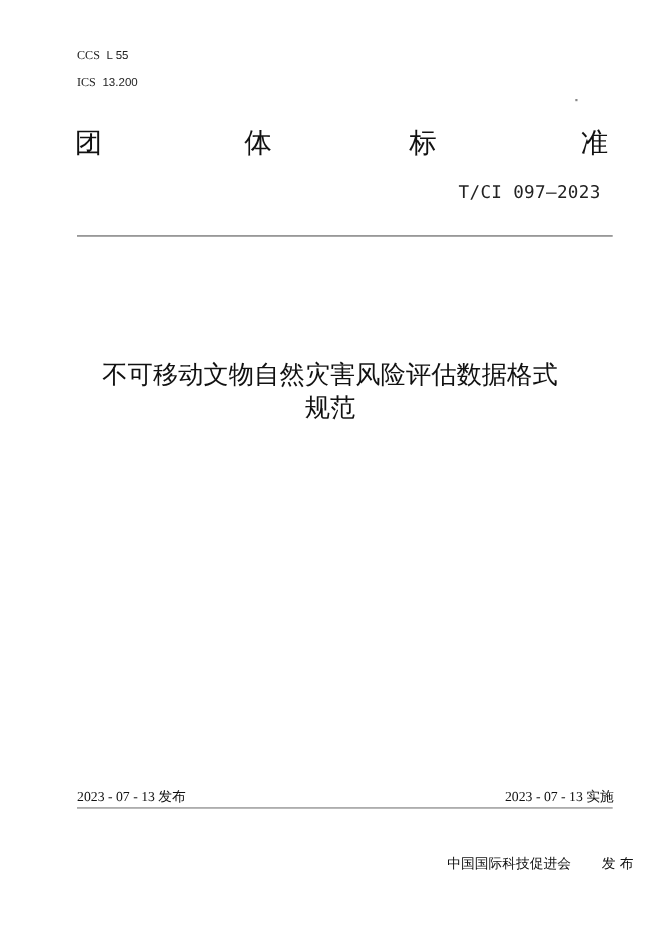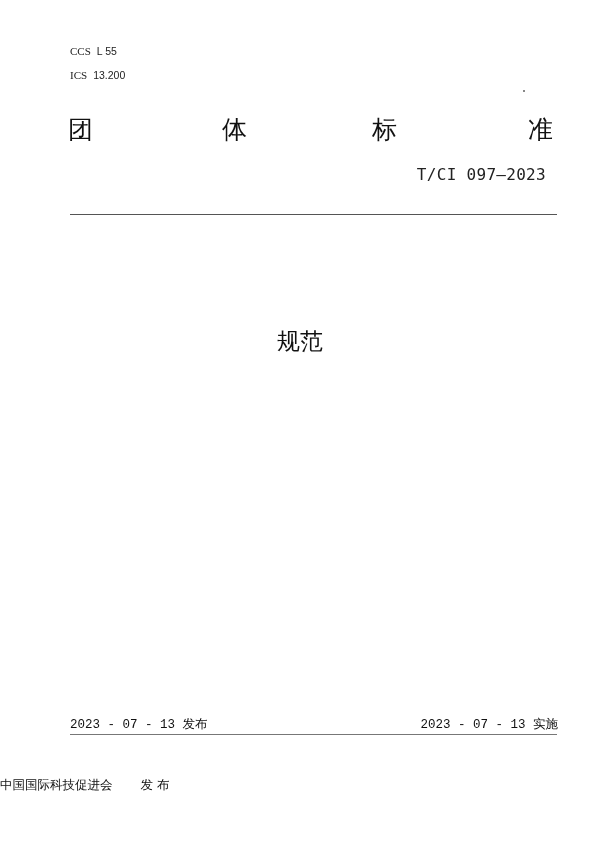--- a/index.html
+++ b/index.html
@@ -14,24 +14,24 @@
   #c1 { left: 68px; }
   #c2 { left: 222px; }
   #c3 { left: 372px; }
   #c4 { left: 528px; }
   #std-no { top: 165px; right: 54px; font-family: "DejaVu Sans Mono", monospace; font-size: 16px; letter-spacing: 0.3px; color: #222; }
   .rule { left: 70px; width: 487px; height: 1px; background: #555; }
   #rule-top { top: 214px; }
   #rule-bottom { top: 734px; background: #777; }
   #title-cn { top: 326px; left: 0; width: 600px; text-align: center; font-family: "DejaVu Sans", sans-serif; font-size: 23px; line-height: 30px; color: #111; }
   #title-en { top: 412px; left: 0; width: 600px; text-align: center; font-family: "Liberation Serif", serif; font-size: 14px; line-height: 18px; color: #111; }
-  .date { top: 716px; font-family: Liberation Mono, monospace; font-size: 12.5px; color: #111; }
+  .date { top: 716px; font-family: Liberation Serif, serif; font-size: 12.5px; color: #111; }
   #date-pub { left: 70px; }
   #date-impl { right: 42px; }
-  #publisher { top: 777px; left: 0; width: 576px; text-align: left; font-family: "DejaVu Sans", sans-serif; font-size: 12.5px; color: #111; }
+  #publisher { top: 777px; left: 0; width: 576px; text-align: right; font-family: "DejaVu Sans", sans-serif; font-size: 12.5px; color: #111; }
   #publisher .gap { display: inline-block; width: 28px; }
 </style>
 </head>
 <body>
 
 <div class="abs meta" id="ics">
   <span>ICS</span><span class="num">13.200</span>
 </div>
 <div class="abs meta" id="ccs">
   <span>CCS</span><span class="num">L 55</span>
@@ -42,20 +42,21 @@
 <div class="abs std-char" id="c1">团</div>
 <div class="abs std-char" id="c2">体</div>
 <div class="abs std-char" id="c3">标</div>
 <div class="abs std-char" id="c4">准</div>
 
 <div class="abs" id="std-no">T/CI 097—2023</div>
 
 <div class="abs rule" id="rule-top"></div>
 
 <div class="abs" id="title-cn">
+  <div>不可移动文物自然灾害风险评估数据格式</div>
   <div>规范</div>
 </div>
 
 <div class="abs" id="title-en">
 </div>
 
 <div class="abs date" id="date-pub">2023 - 07 - 13 发布</div>
 <div class="abs date" id="date-impl">2023 - 07 - 13 实施</div>
 
 <div class="abs rule" id="rule-bottom"></div>

